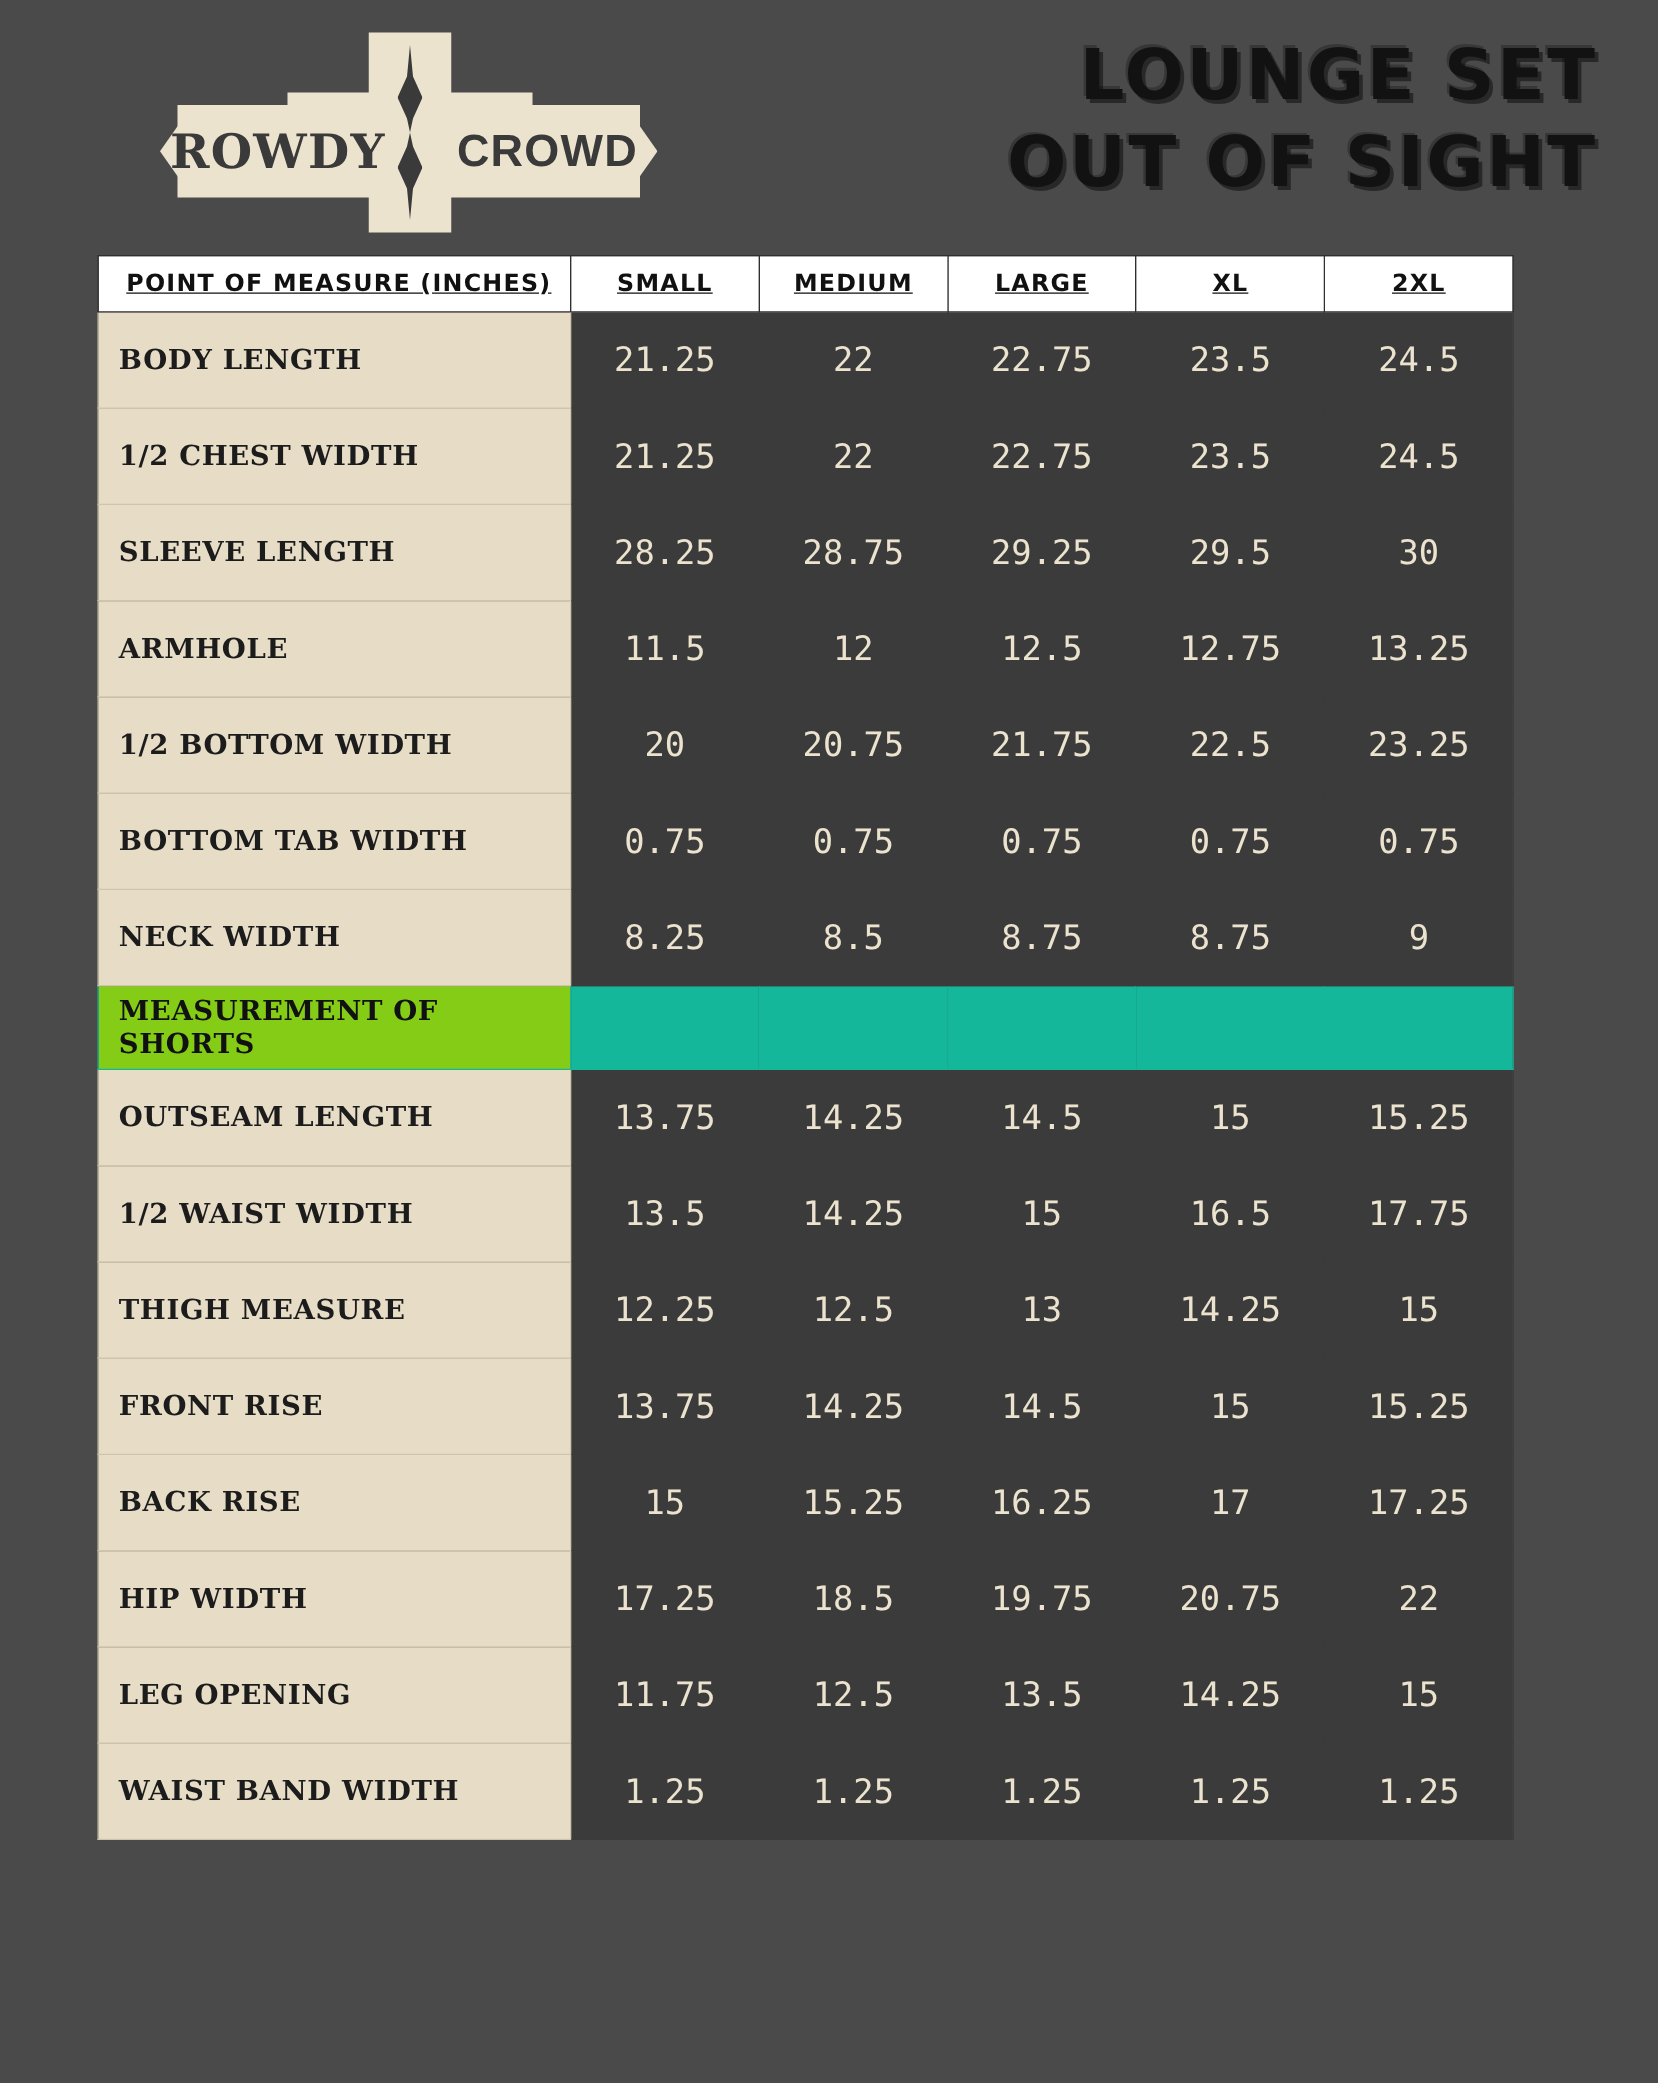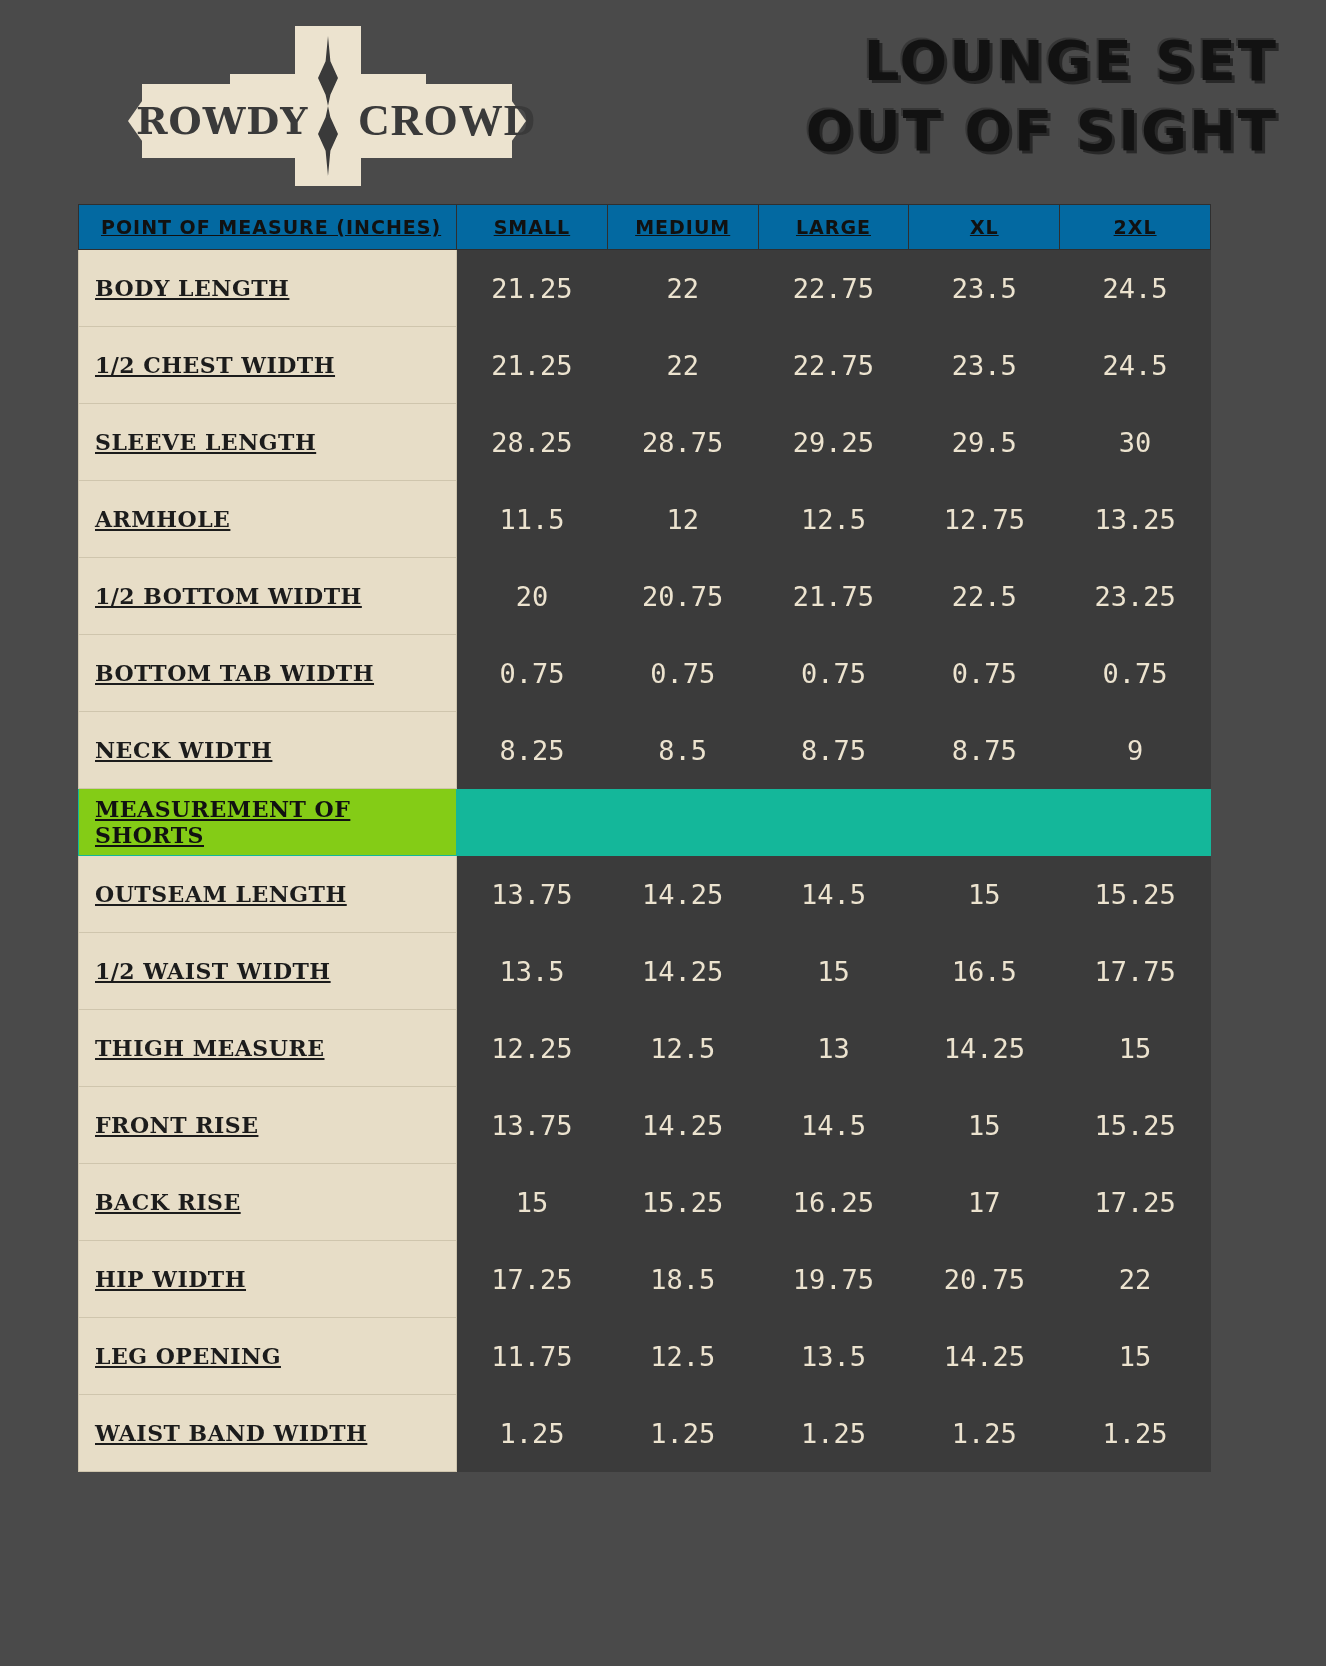--- a/index.html
+++ b/index.html
@@ -92,23 +92,23 @@
     letter-spacing: 1px;
     color: #3a3a3a;
     line-height: 62px;
   }
   .logo-word-right {
     position: absolute;
     left: 278px;
     top: 72px;
     width: 160px;
     text-align: center;
-    font-family: Liberation Serif, serif;
-    font-weight: bold;
-    font-size: 44px;
+    font-family: Liberation Sans, sans-serif;
+    font-weight: bold;
+    font-size: 36px;
     letter-spacing: 1px;
     color: #3a3a3a;
     line-height: 62px;
   }
   .logo-spike {
     position: absolute;
     left: 238px;
     top: 18px;
     width: 20px;
     height: 140px;
@@ -147,21 +147,21 @@
   }
   table.size-chart {
     border-collapse: collapse;
     width: 1132px;
     table-layout: fixed;
   }
   table.size-chart col.pom { width: 378px; }
   table.size-chart col.sz  { width: 150.8px; }
 
   thead th {
-    background: #0369a1;
+    background: #ffffff;
     color: #111111;
     font-family: "DejaVu Sans", sans-serif;
     font-weight: bold;
     font-size: 19px;
     letter-spacing: 1px;
     text-decoration: underline;
     height: 44px;
     padding: 0 12px;
     border: 1px solid #2f2f2f;
     text-align: center;
@@ -183,21 +183,20 @@
   tbody td.label {
     background: #e7ddc7;
     color: #1c1c1c;
     text-align: left;
     padding-left: 16px;
     font-family: "DejaVu Serif", serif;
     font-weight: bold;
     font-size: 22px;
     letter-spacing: 0.5px;
     border: 1px solid #cfc5ad;
-    text-decoration: underline;
   }
   tbody tr.section td {
     background: #14b79a;
     height: 64px;
     border: 1px solid #14b79a;
   }
   tbody tr.section td.label {
     background: #84cc16;
     color: #111111;
     border: 1px solid #14b79a;

